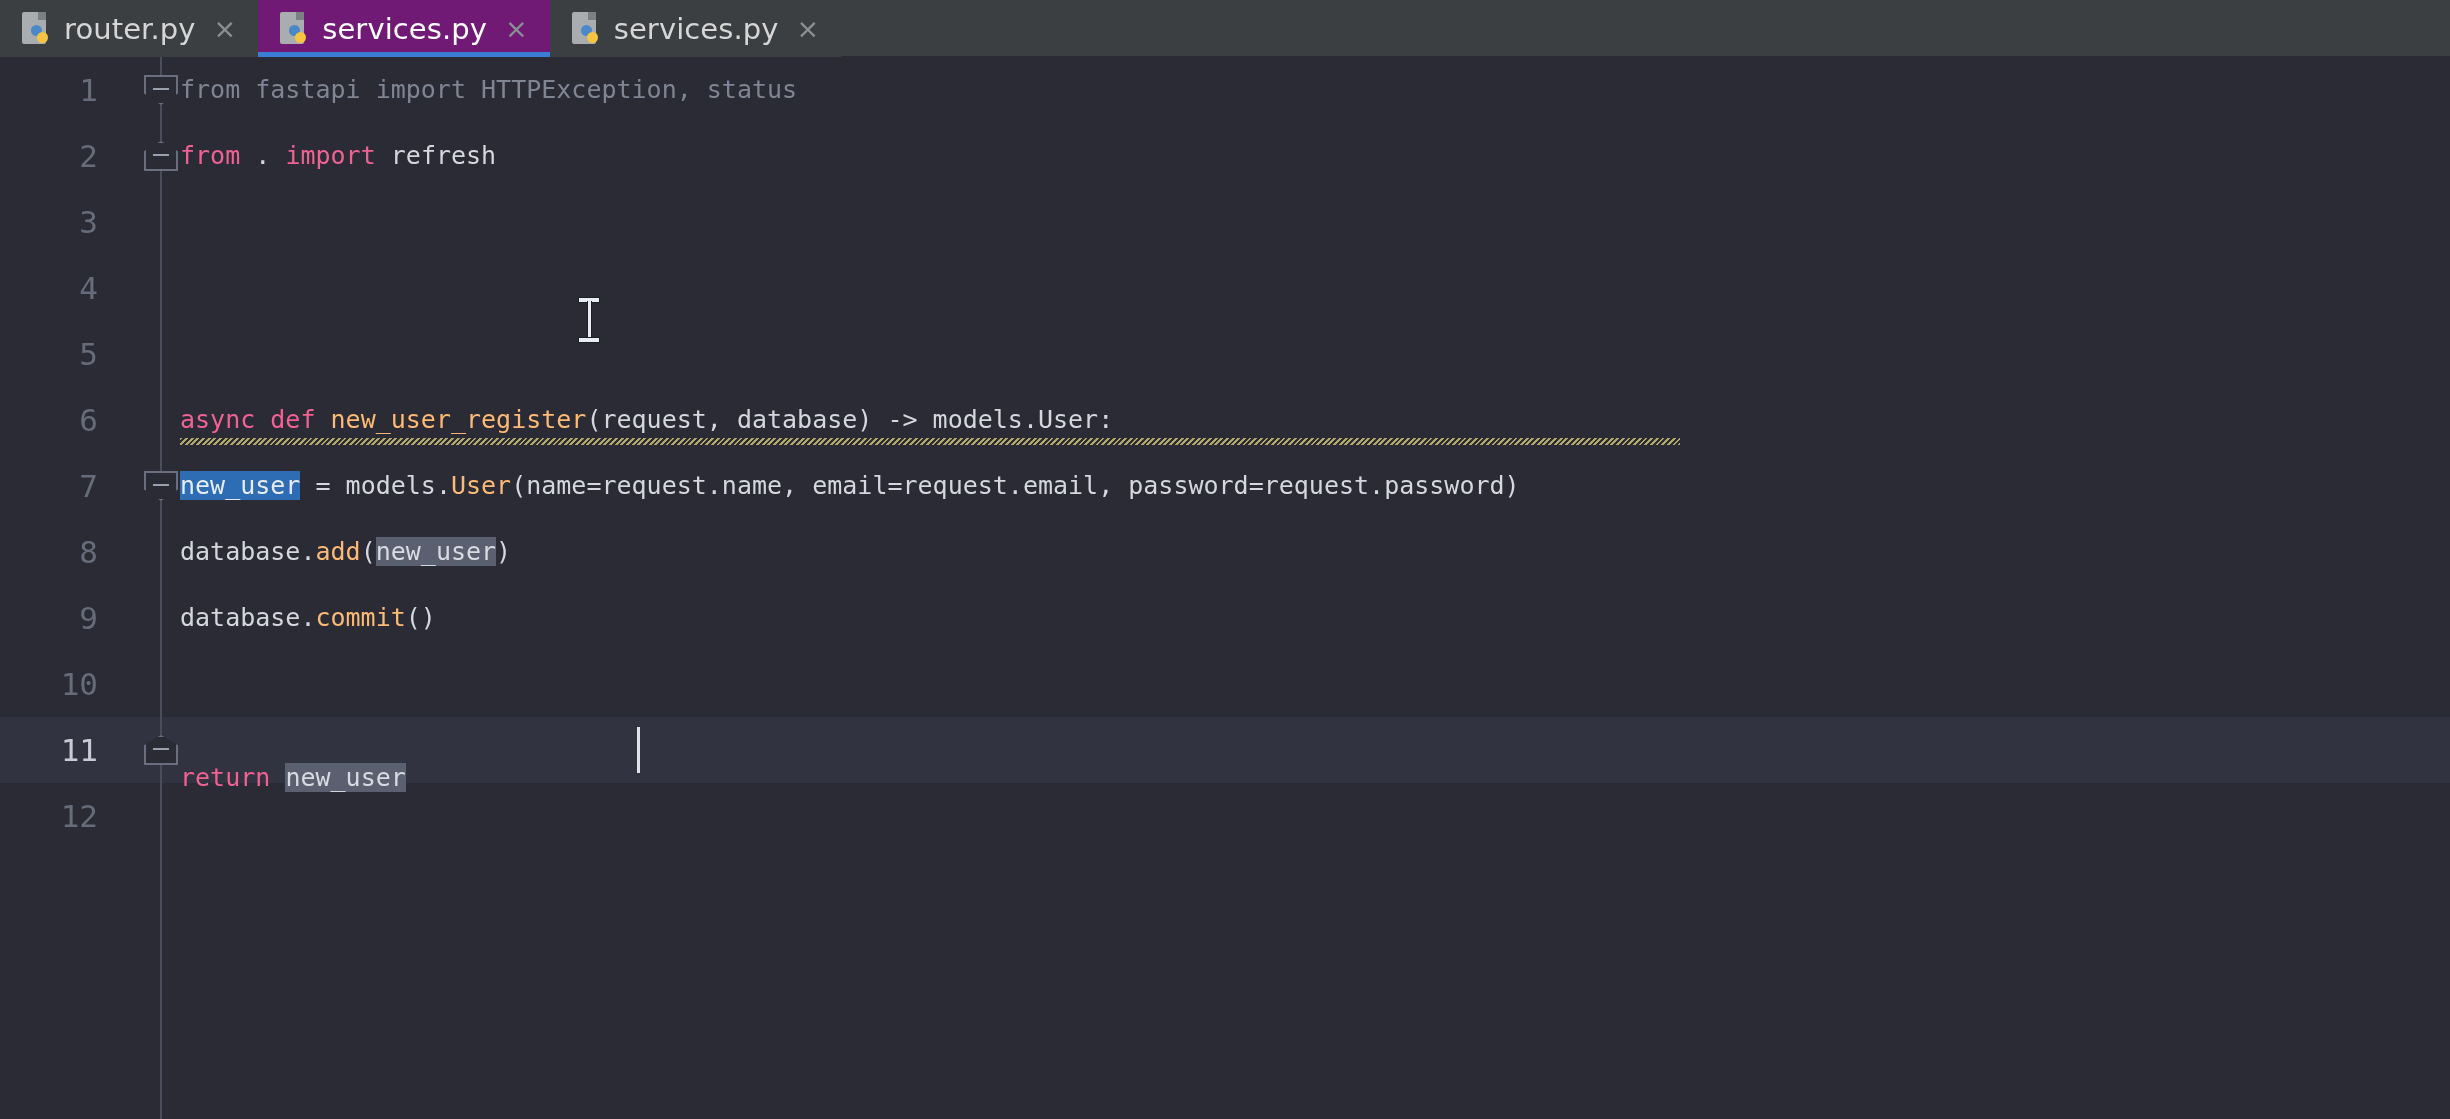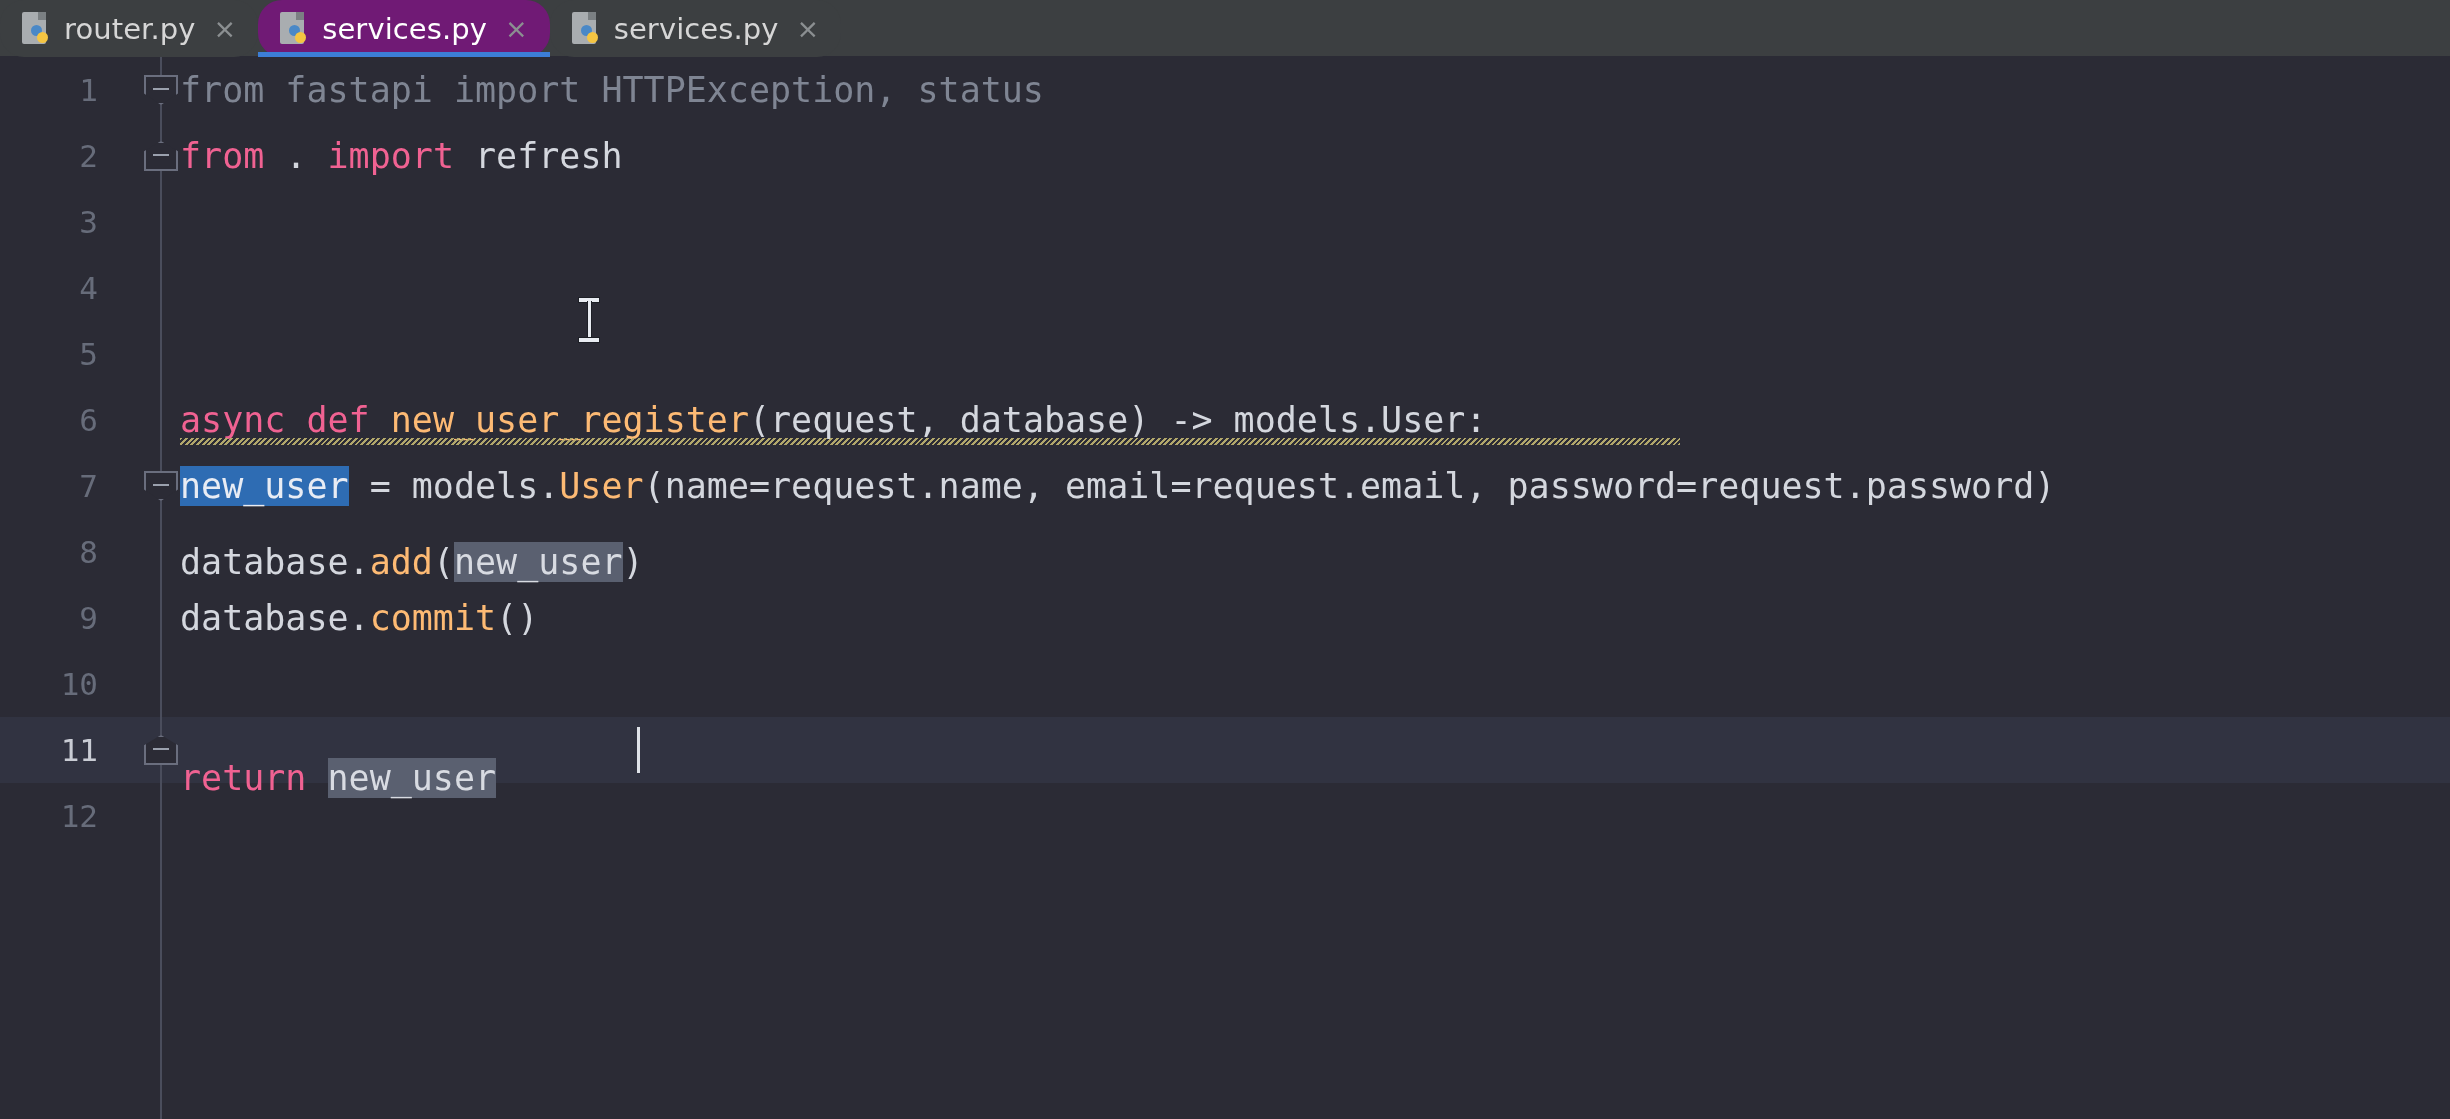--- a/index.html
+++ b/index.html
@@ -20,21 +20,20 @@
     border-bottom: 1px solid #2b2b35;
   }
   .tab {
     position: relative;
     display: flex; align-items: center;
     gap: 12px;
     padding: 0 22px 0 22px;
     height: 57px;
     cursor: default;
     font-family: "DejaVu Sans", sans-serif;
-    border-radius: 24px;
   }
   .tab.inactive { background: #3c3f41; }
   .tab.active   { background: #701a75; }
   .tab.active .tab-underline {
     position: absolute; left: 0; right: 0; bottom: 0;
     height: 5px; background: #3c7ed6;
   }
   .tab-label {
     font-size: 29px;
     color: #d6d6d6;
@@ -118,21 +117,21 @@
     position: absolute; left: 9px; top: 13px;
     width: 16px; height: 2px; background: #9aa0ad;
   }
 
   
   .cline {
     position: absolute;
     left: 180px;
     height: 66px;
     line-height: 66px;
-    font-size: 35px;
+    font-size: 25px;
     white-space: pre;
     color: #c9ccd4;
     font-family: "DejaVu Sans Mono", monospace;
     letter-spacing: 0px;
     text-align: center;
   }
   .kw      { color: #f06292; }          
   .fn      { color: #fdba74; }          
   .plain   { color: #d4d7de; }
   .dim     { color: #7f8593; }          
@@ -259,21 +258,21 @@
 
   <div class="cline" style="top:132px"></div>
   <div class="cline" style="top:198px"></div>
   <div class="cline" style="top:264px"></div>
 
   <div class="cline" style="top:330px"><span class="kw">async def</span><span class="plain"> </span><span class="fn">new_user_register</span><span class="plain">(request, database) -&gt; models.User:</span></div>
   <div class="squiggle" style="left:180px; top:381px; width:1500px"></div>
 
   <div class="cline" style="top:396px"><span class="sel">new_user</span><span class="plain"> = models.</span><span class="fn">User</span><span class="plain">(name=request.name, email=request.email, password=request.password)</span></div>
 
-  <div class="cline" style="top:472px"><span class="plain">database.</span><span class="fn">add</span><span class="plain">(</span><span class="occ">new_user</span><span class="plain">)</span></div>
+  <div class="cline" style="top:462px"><span class="plain">database.</span><span class="fn">add</span><span class="plain">(</span><span class="occ">new_user</span><span class="plain">)</span></div>
 
   <div class="cline" style="top:528px"><span class="plain">database.</span><span class="fn">commit</span><span class="plain">()</span></div>
 
 
   <div class="cline" style="top:688px"><span class="kw">return</span><span class="plain"> </span><span class="occ">new_user</span></div>
   <div class="caret" style="left:637px; top:670px"></div>
 
   <div class="cline" style="top:726px"></div>
 
   <div class="ibeam" style="left:578px; top:240px">

